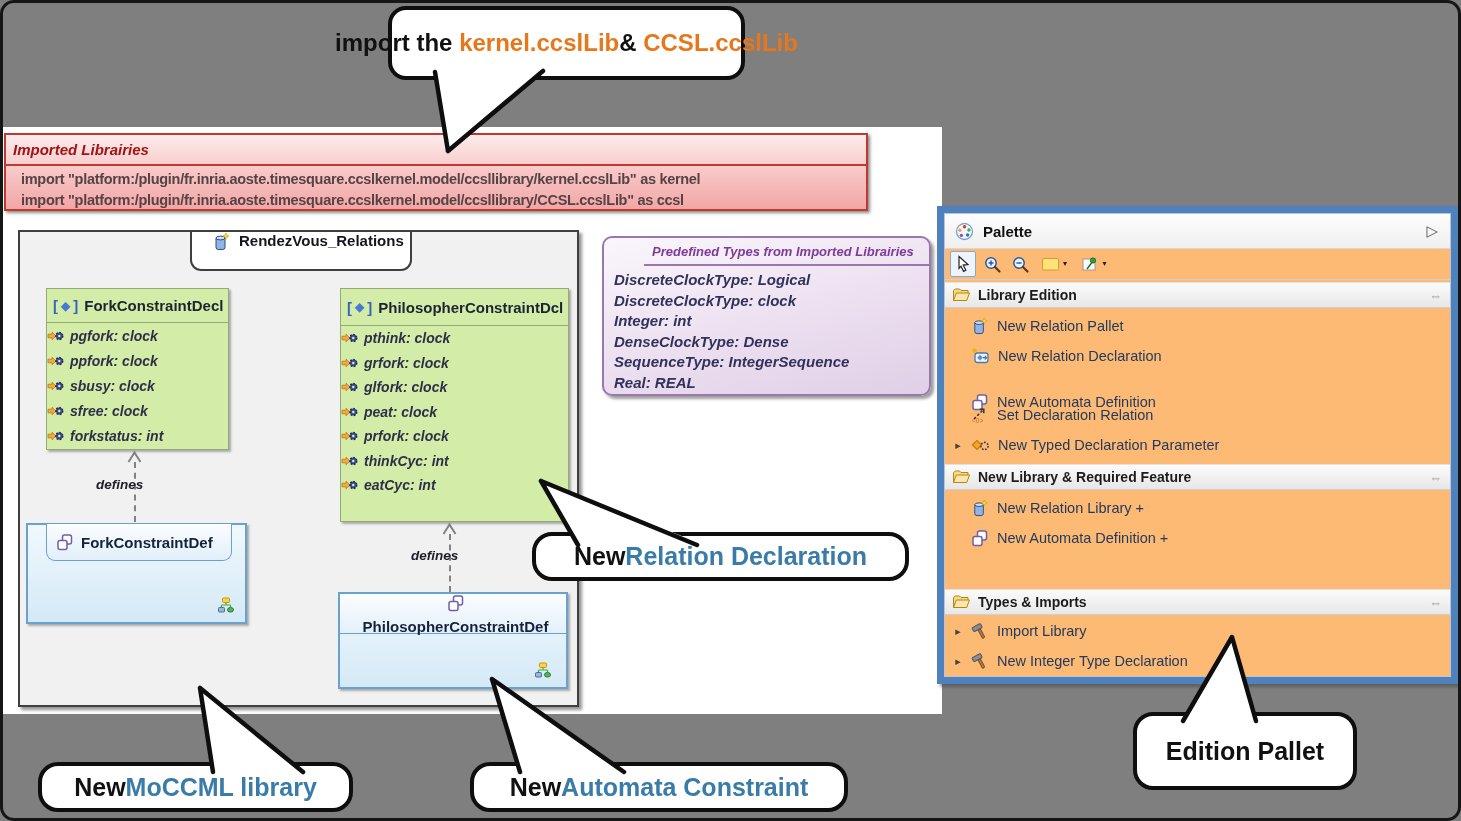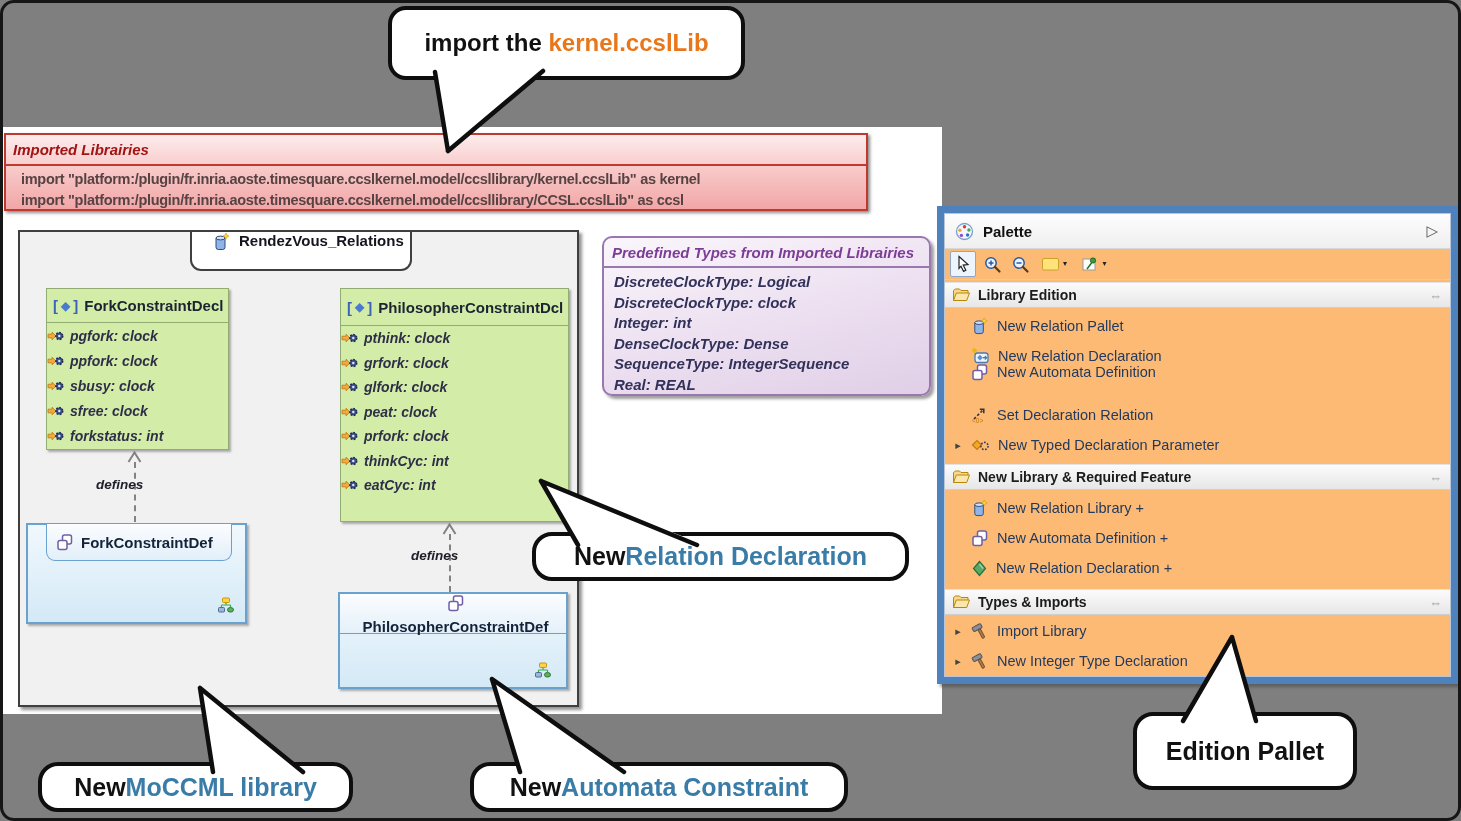--- a/index.html
+++ b/index.html
@@ -45,22 +45,22 @@
           font-weight:700;font-size:15px;color:#13233a;background:linear-gradient(180deg,#fbfdff,#e4f0f9);white-space:nowrap;flex-direction:column;}
   .treeicon{position:absolute;right:10px;bottom:8px;line-height:0;}
   
   .conn-line{border-left:2px dashed #828282;z-index:3;}
   .conn-label{font-style:italic;font-weight:600;font-size:13.5px;color:#20202c;z-index:3;}
   .conn-arrow{z-index:3;line-height:0;}
   
   .predef{left:602px;top:236px;width:329px;height:160px;border:2px solid #9a77ae;border-radius:10px;
           background:linear-gradient(165deg,#faf6fb 0%,#ecdff0 55%,#e0cfe7 100%);
           box-shadow:3px 3px 3px rgba(80,80,80,.55);}
-  .predef-title{font-style:italic;font-weight:700;font-size:15px;color:#7c3c97;padding:6px 8px 5px 8px;
-          border-bottom:2px solid #9a77ae;white-space:nowrap;}
+  .predef-title{font-style:italic;font-weight:700;font-size:13px;color:#7c3c97;padding:6px 8px 5px 8px;
+          border-bottom:2px solid #9a77ae;white-space:nowrap;margin-left:40px;}
   .predef-entries{padding:4px 0 0 10px;}
   .predef-entry{font-style:italic;font-weight:600;font-size:15px;line-height:20.5px;color:#31315a;white-space:nowrap;}
   
   .palette{left:937px;top:206px;width:521px;height:478px;background:#4f81bd;padding:7px;
           box-shadow:3px 3px 3px rgba(70,70,70,.55);z-index:6;}
   .pal-inner{position:relative;width:100%;height:100%;background:#fdba74;border:1px solid #b9c5d4;box-sizing:border-box;overflow:hidden;}
   .pal-header{position:absolute;top:0;left:0;right:0;height:35px;border-bottom:1px solid #d8d8d8;
           background:linear-gradient(180deg,#fdfdfd,#efefef);display:flex;align-items:center;gap:9px;
           padding-left:10px;font-weight:700;font-size:15px;color:#111;box-sizing:border-box;}
   .collapse{position:absolute;right:12px;font-size:15px;color:#555;font-weight:400;}
@@ -397,21 +397,21 @@
           <svg width="19" height="18" viewBox="0 0 19 18">
             <rect x="4" y="6" width="13" height="9.5" rx="2.5" fill="#eef4fb" stroke="#4a7ab0" stroke-width="1.3"></rect>
             <path d="M3.5 1v5M1 3.5h5" stroke="#e8b418" stroke-width="1.8"></path>
             <path d="M9 7.8l2.8 2.9L9 13.6 6.2 10.7z" fill="#5b8fd0"></path>
             <path d="M12 10.7h3.5" stroke="#4a7ab0" stroke-width="1.4"></path>
             <path d="M13.8 8.9l1.9 1.8-1.9 1.8" fill="none" stroke="#4a7ab0" stroke-width="1.2"></path>
           </svg>
         </span>
       <span class="plabel">New Relation Declaration</span>
     </div>
-    <div class="pal-item" style="top:143px;">
+    <div class="pal-item" style="top:173px;">
       <span class="exp" style="visibility:hidden;">▸</span>
       <span class="pic">
           <svg width="18" height="18" viewBox="0 0 18 18">
             <rect x="6.5" y="2" width="9" height="9" rx="2" fill="#fff" stroke="#6f5fa8" stroke-width="1.5"></rect>
             <rect x="2" y="7.5" width="9" height="9" rx="2" fill="#fff" stroke="#6f5fa8" stroke-width="1.5"></rect>
           </svg>
         </span>
       <span class="plabel">New Automata Definition</span>
     </div>
     <div class="pal-item" style="top:186px;">
@@ -460,30 +460,20 @@
     <div class="pal-item" style="top:309px;">
       <span class="exp" style="visibility:hidden;">▸</span>
       <span class="pic">
           <svg width="18" height="18" viewBox="0 0 18 18">
             <rect x="6.5" y="2" width="9" height="9" rx="2" fill="#fff" stroke="#6f5fa8" stroke-width="1.5"></rect>
             <rect x="2" y="7.5" width="9" height="9" rx="2" fill="#fff" stroke="#6f5fa8" stroke-width="1.5"></rect>
           </svg>
         </span>
       <span class="plabel">New Automata Definition +</span>
     </div>
-    <div class="pal-item" style="top:339px;">
-      <span class="exp" style="visibility:hidden;">▸</span>
-      <span class="pic">
-          <svg width="17" height="17" viewBox="0 0 17 17">
-            <path d="M8.5 1.5l6 7-6 7-6-7z" fill="#58a866" stroke="#2c6e3c" stroke-width="1.2"></path>
-            <path d="M8.5 4l3.5 4.5" stroke="#9fd4a8" stroke-width="1.4"></path>
-          </svg>
-        </span>
-      <span class="plabel">New Relation Declaration +</span>
-    </div>
 
     <div class="pal-sec" style="top:375px;">
       <span class="pic">
           <svg width="19" height="16" viewBox="0 0 19 16">
             <path d="M1.5 13.5V3.5l2-1.5h4l1.5 1.5h7v2.5" fill="#f6d98a" stroke="#b8860b"></path>
             <path d="M1.5 13.5l2.8-7.5h13.2l-2.8 7.5z" fill="#fbe7ae" stroke="#b8860b"></path>
           </svg>
         </span>
       <span>Types &amp; Imports</span>
       <span class="pin">⇔</span>
@@ -507,20 +497,21 @@
           </svg>
         </span>
       <span class="plabel">New Integer Type Declaration</span>
     </div>
 
   </div>
 </div>
 
 <div class="bubble" id="bubble-import" style="left:388px;top:6px;width:357px;height:74px;flex-direction:row;font-size:24px;line-height:30px;border-radius:18px;">
   <span class="bline"><span class="xb">import</span><span> the </span><span class="org">kernel.ccslLib</span></span>
+  <span class="bline"><span>&amp; </span><span class="org">CCSL.ccslLib</span></span>
 </div>
 
 <div class="bubble" style="left:532px;top:532px;width:377px;height:49px;font-size:25px;">
   <span>New </span>
     <span class="hl">Relation Declaration</span>
 </div>
 
 <div class="bubble" style="left:38px;top:762px;width:315px;height:50px;font-size:25px;">
   <span>New </span>
     <span class="hl">MoCCML library</span>

